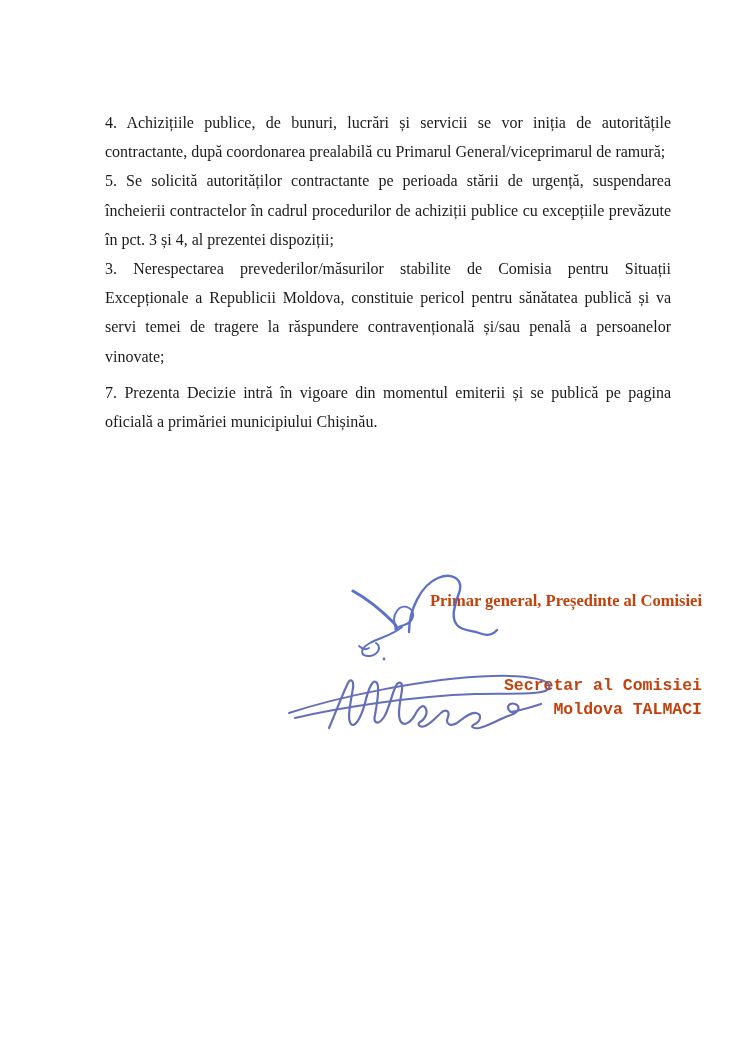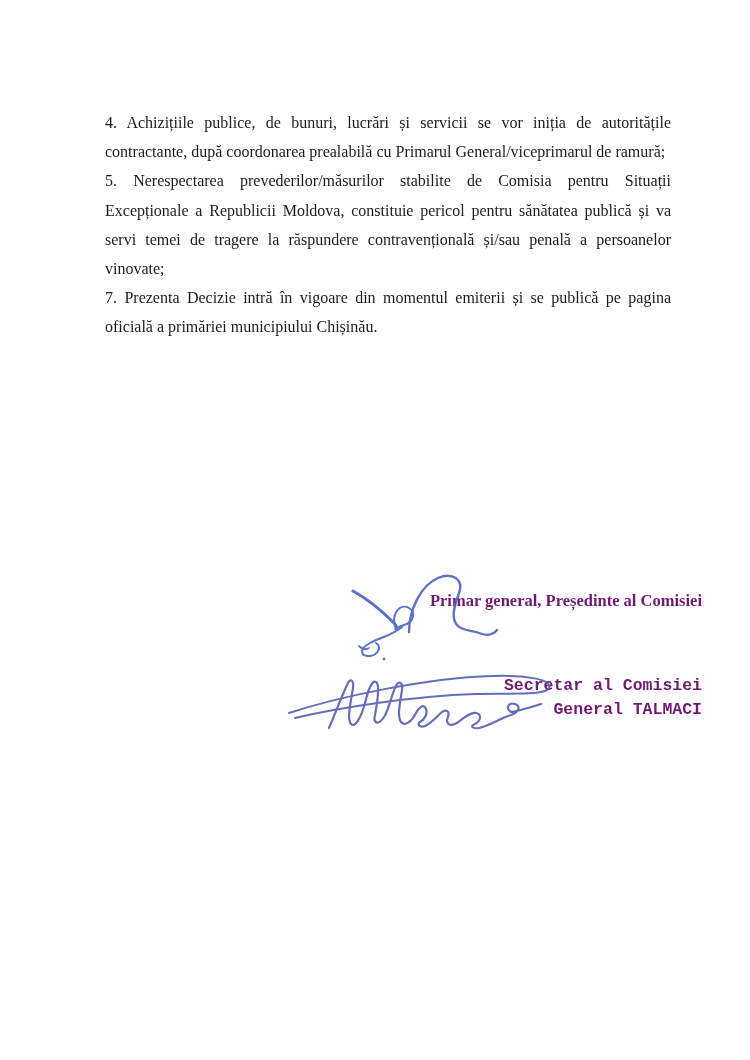--- a/index.html
+++ b/index.html
@@ -17,57 +17,58 @@
   .body-text {
     position: absolute;
     left: 105px; top: 108px;
     width: 566px;
     font-size: 16px;
     line-height: 29.2px;
     color: #1b1b1d;
     text-align: justify;
   }
   .para { margin: 0; }
-  .para-last { margin-top: 0; }
+  .para-last { margin-top: 7px; }
   .sig-block {
     position: absolute;
     right: 48px;
     text-align: right;
     font-weight: bold;
-    color: #701a75;
+    color: #c2410c;
     font-size: 16.5px;
   }
   .sig-block-1 { top: 592px; }
   .sig-block-2 { top: 677px; font-family: Liberation Mono, monospace; }
   .sig-title { line-height: 17px; }
   .sig-block-1 .sig-name { margin-top: 14px; line-height: 17px; }
   .sig-block-2 .sig-name { margin-top: 7px;  line-height: 17px; }
   .ink { position: absolute; pointer-events: none; opacity: 0.9; }
   .ink path { fill: none; stroke-linecap: round; stroke-linejoin: round; }
   .ink-1 { left: 345px; top: 572px; width: 160px; height: 90px; }
   .ink-2 { left: 283px; top: 666px; width: 280px; height: 72px; }
 </style>
 </head>
 <body>
 
 <div class="page">
 
   <div class="body-text">
     <p class="para">4.  Achizițiile publice,  de bunuri,  lucrări și servicii se vor iniția de autoritățile contractante, după  coordonarea prealabilă cu Primarul  General/viceprimarul de ramură;</p>
-    <p class="para">5.  Nerespectarea prevederilor/măsurilor stabilite de Comisia pentru Situații Excepționale a Republicii Moldova, constituie pericol pentru sănătatea publică și va servi temei de tragere la răspundere contravențională și/sau penală a persoanelor vinovate;</p>
+    <p class="para">5. Se solicită autorităților contractante pe perioada stării de urgență, suspendarea încheierii contractelor în cadrul procedurilor de achiziții publice cu excepțiile prevăzute în pct. 3 și 4, al prezentei dispoziții;</p>
+    <p class="para">3.  Nerespectarea prevederilor/măsurilor stabilite de Comisia pentru Situații Excepționale a Republicii Moldova, constituie pericol pentru sănătatea publică și va servi temei de tragere la răspundere contravențională și/sau penală a persoanelor vinovate;</p>
     <p class="para para-last">7.  Prezenta Decizie intră în vigoare din momentul emiterii și se publică pe pagina oficială a primăriei municipiului Chișinău.</p>
   </div>
 
   <div class="sig-block sig-block-1">
     <div class="sig-title">Primar general, Președinte al Comisiei</div>
   </div>
 
   <div class="sig-block sig-block-2">
     <div class="sig-title">Secretar al Comisiei</div>
-    <div class="sig-name">General TALMACI</div>
+    <div class="sig-name">Moldova TALMACI</div>
   </div>
 
   <svg class="ink ink-1" viewBox="0 0 160 90" aria-hidden="true">
     <path d="M8,19 C19,25 36,38 49,51 C51,53 52,55 51,57" stroke-width="3.1" stroke="#4b63c4"></path>
     <path d="M51,57 C45,42 55,31 64,36 C71,40 69,50 59,53 C55,54 52,56 51,57" stroke-width="2" stroke="#4b63c4"></path>
     <path d="M57,55 C48,63 34,66 25,71 C14,77 15,85 25,84 C33,83 37,75 31,71" stroke-width="2" stroke="#4b63c4"></path>
     <path d="M14,74 C17,77 21,78 24,76" stroke-width="1.8" stroke="#4b63c4"></path>
     <circle cx="39" cy="87" r="1.4" stroke="none" fill="#4b63c4"></circle>
     <path d="M64,60 C64,38 76,13 93,6 C107,0 119,7 114,21 C109,35 106,46 112,53 C117,59 126,58 134,61 C141,64 148,63 152,58" stroke-width="2.4" stroke="#4b63c4"></path>
   </svg>

